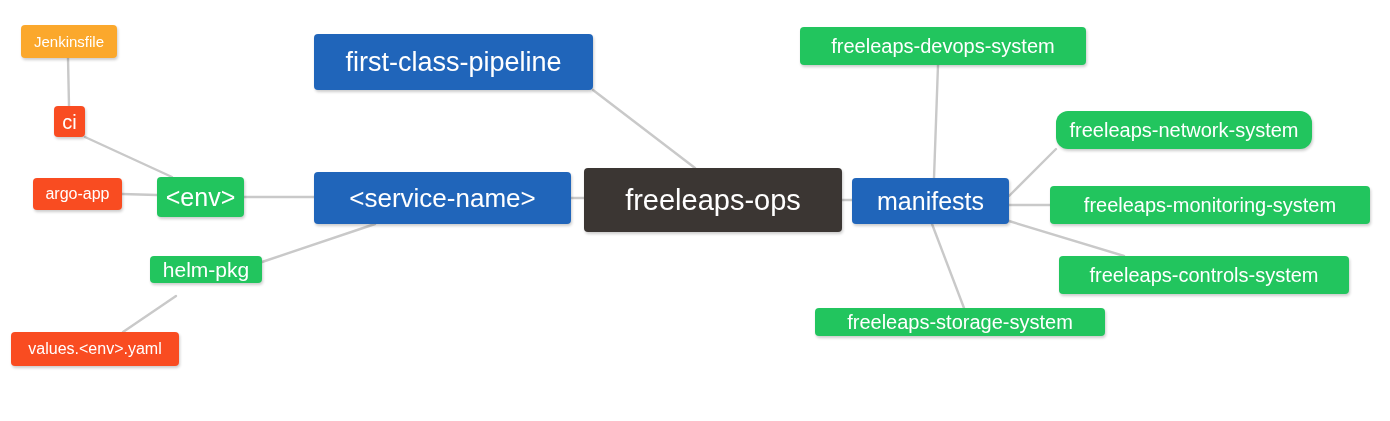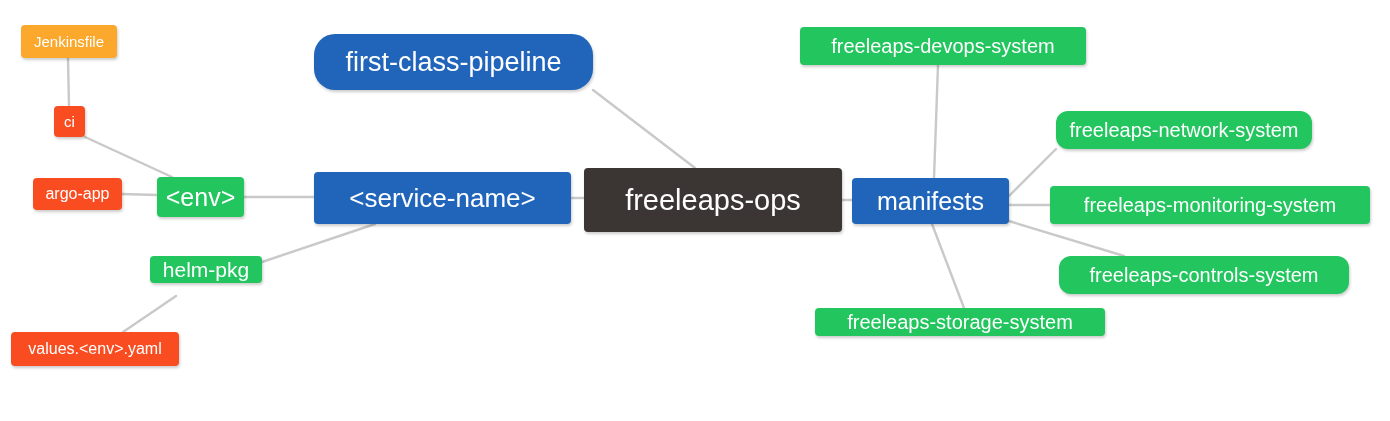--- a/index.html
+++ b/index.html
@@ -60,28 +60,28 @@
       <line x1="122" y1="194" x2="157" y2="195" stroke="#c9c9c9" stroke-width="2.4" stroke-linecap="round"></line>
       <line x1="123" y1="332" x2="176" y2="296" stroke="#c9c9c9" stroke-width="2.4" stroke-linecap="round"></line>
       <line x1="934" y1="178" x2="938" y2="65" stroke="#c9c9c9" stroke-width="2.4" stroke-linecap="round"></line>
       <line x1="1009" y1="196" x2="1056" y2="149" stroke="#c9c9c9" stroke-width="2.4" stroke-linecap="round"></line>
       <line x1="1009" y1="205" x2="1050" y2="205" stroke="#c9c9c9" stroke-width="2.4" stroke-linecap="round"></line>
       <line x1="1009" y1="221" x2="1124" y2="256" stroke="#c9c9c9" stroke-width="2.4" stroke-linecap="round"></line>
       <line x1="932" y1="224" x2="964" y2="308" stroke="#c9c9c9" stroke-width="2.4" stroke-linecap="round"></line>
     </svg>
   <div id="node-layer">
       <div class="node n-root" style="left: 584px; top: 168px; width: 258px; height: 64px; font-size: 29px;">freeleaps-ops</div>
-      <div class="node n-blue" style="left: 314px; top: 34px; width: 279px; height: 56px; font-size: 27px; border-radius: 21px;">first-class-pipeline</div>
+      <div class="node n-blue" style="left: 314px; top: 34px; width: 279px; height: 56px; font-size: 27px;">first-class-pipeline</div>
       <div class="node n-blue" style="left: 314px; top: 172px; width: 257px; height: 52px; font-size: 26px;">&lt;service-name&gt;</div>
       <div class="node n-blue" style="left: 852px; top: 178px; width: 157px; height: 46px; font-size: 25px;">manifests</div>
       <div class="node n-green" style="left: 157px; top: 177px; width: 87px; height: 40px; font-size: 25px;">&lt;env&gt;</div>
       <div class="node n-green" style="left: 150px; top: 256px; width: 112px; height: 27px; font-size: 21px;">helm-pkg</div>
       <div class="node n-orange" style="left: 21px; top: 25px; width: 96px; height: 33px; font-size: 15px;">Jenkinsfile</div>
-      <div class="node n-red" style="left: 54px; top: 106px; width: 31px; height: 31px; font-size: 15px;">ci</div>
+      <div class="node n-red" style="left: 54px; top: 106px; width: 31px; height: 31px; font-size: 20px;">ci</div>
       <div class="node n-red" style="left: 33px; top: 178px; width: 89px; height: 32px; font-size: 16px;">argo-app</div>
       <div class="node n-red" style="left: 11px; top: 332px; width: 168px; height: 34px; font-size: 16px;">values.&lt;env&gt;.yaml</div>
       <div class="node n-green" style="left: 800px; top: 27px; width: 286px; height: 38px; font-size: 20px;">freeleaps-devops-system</div>
       <div class="node n-green" style="left: 1056px; top: 111px; width: 256px; height: 38px; font-size: 20px; border-radius: 12px;">freeleaps-network-system</div>
       <div class="node n-green" style="left: 1050px; top: 186px; width: 320px; height: 38px; font-size: 20px;">freeleaps-monitoring-system</div>
-      <div class="node n-green" style="left: 1059px; top: 256px; width: 290px; height: 38px; font-size: 20px; border-radius: 12px;">freeleaps-controls-system</div>
+      <div class="node n-green" style="left: 1059px; top: 256px; width: 290px; height: 38px; font-size: 20px;">freeleaps-controls-system</div>
       <div class="node n-green" style="left: 815px; top: 308px; width: 290px; height: 28px; font-size: 20px;">freeleaps-storage-system</div>
     </div>
 </div>
 
 </body></html>

